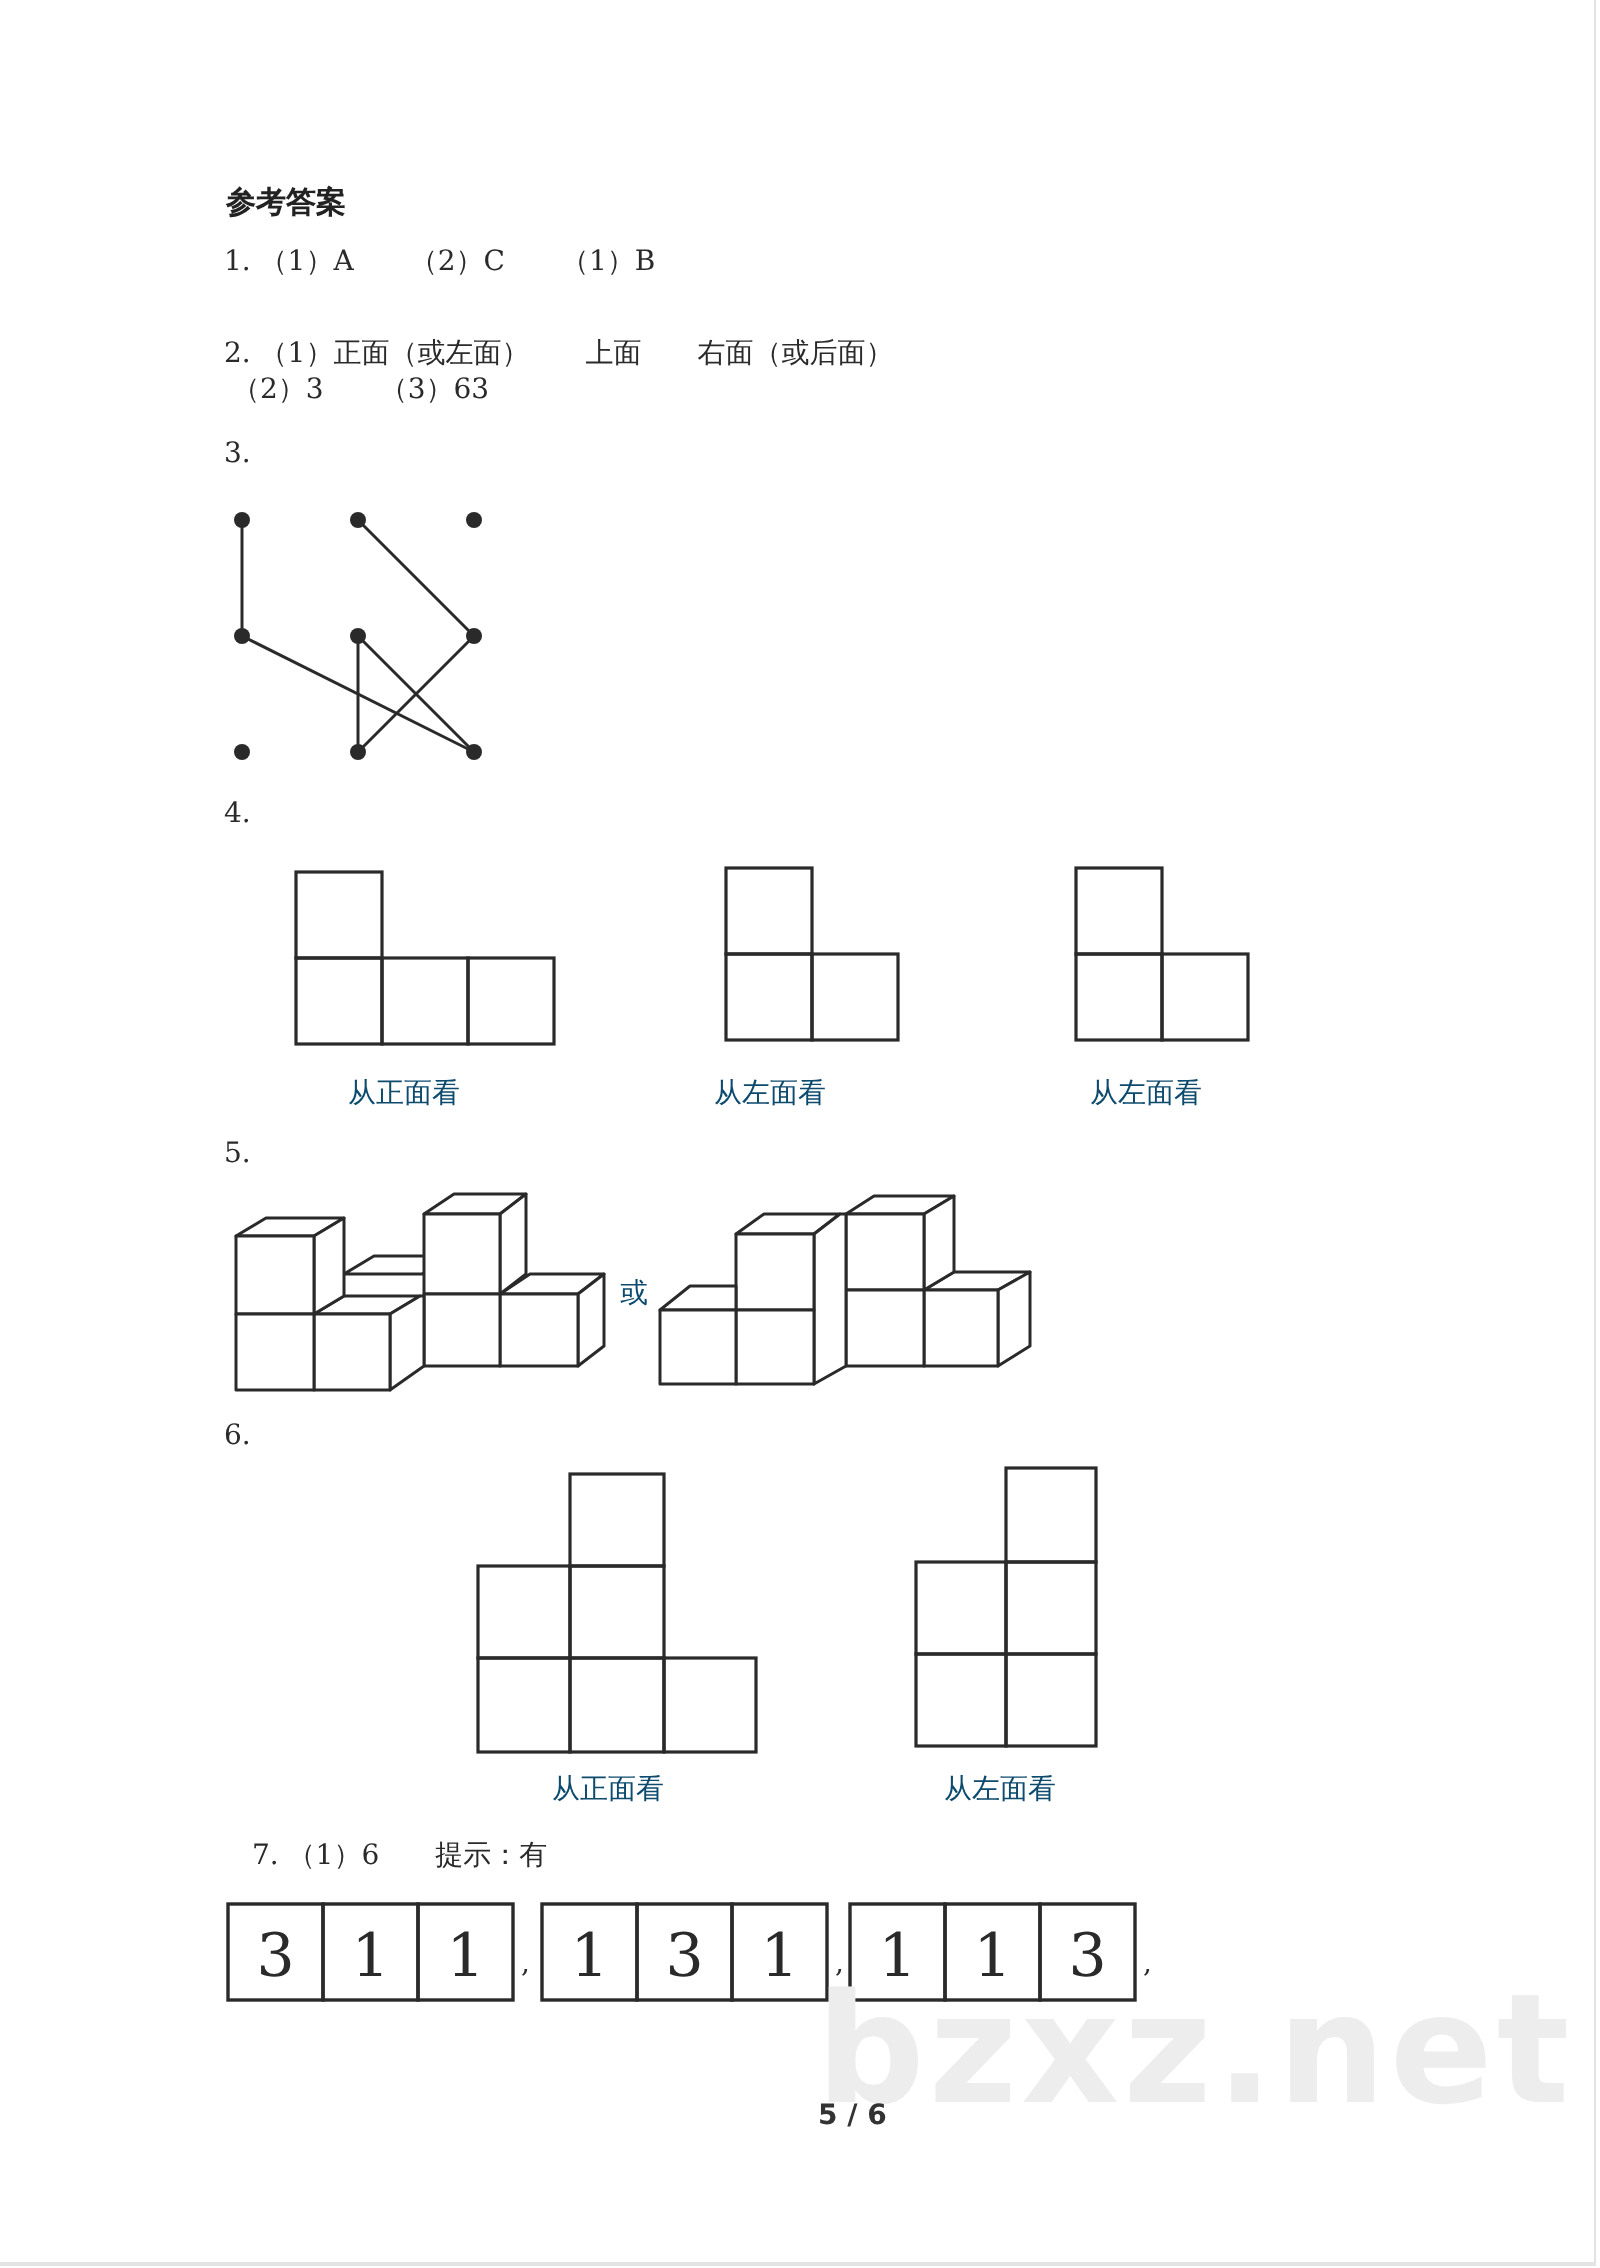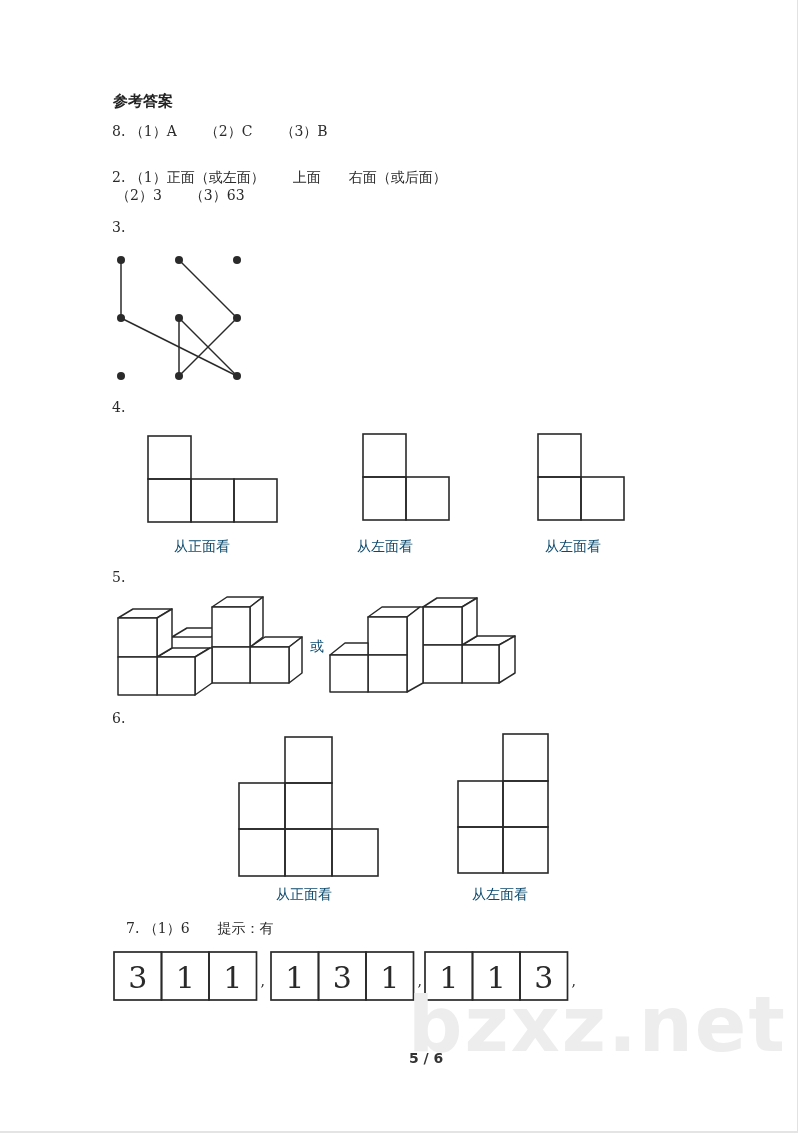--- a/index.html
+++ b/index.html
@@ -18,21 +18,21 @@
   svg.fig { position: absolute; left: 0; top: 0; }
   .digit { font-family: "DejaVu Serif", "Liberation Serif", serif; font-size: 30px; fill: #2a2a2a; }
 </style>
 </head>
 <body>
 
 <div class="page">
 
   <div class="title" style="left:113px; top:92px;">参考答案</div>
 
-  <div class="txt" style="left:112px; top:123px;">8. （1）A　　（2）C　　（3）B</div>
+  <div class="txt" style="left:112px; top:123px;">1. （1）A　　（2）C　　（1）B</div>
   <div class="txt" style="left:112px; top:155px;margin-top:14px;">2. （1）正面（或左面）　　上面　　右面（或后面）</div>
   <div class="txt" style="left:116px; top:187px;">（2）3　　（3）63</div>
   <div class="txt" style="left:112px; top:219px;">3.</div>
 
   <svg class="fig" width="800" height="1134" id="q3svg">
   <line x1="121" y1="260" x2="121" y2="318" stroke="#2a2a2a" stroke-width="1.5"></line>
       <line x1="179" y1="260" x2="237" y2="318" stroke="#2a2a2a" stroke-width="1.5"></line>
       <line x1="121" y1="318" x2="237" y2="376" stroke="#2a2a2a" stroke-width="1.5"></line>
       <line x1="179" y1="318" x2="179" y2="376" stroke="#2a2a2a" stroke-width="1.5"></line>
       <line x1="179" y1="318" x2="237" y2="376" stroke="#2a2a2a" stroke-width="1.5"></line>

